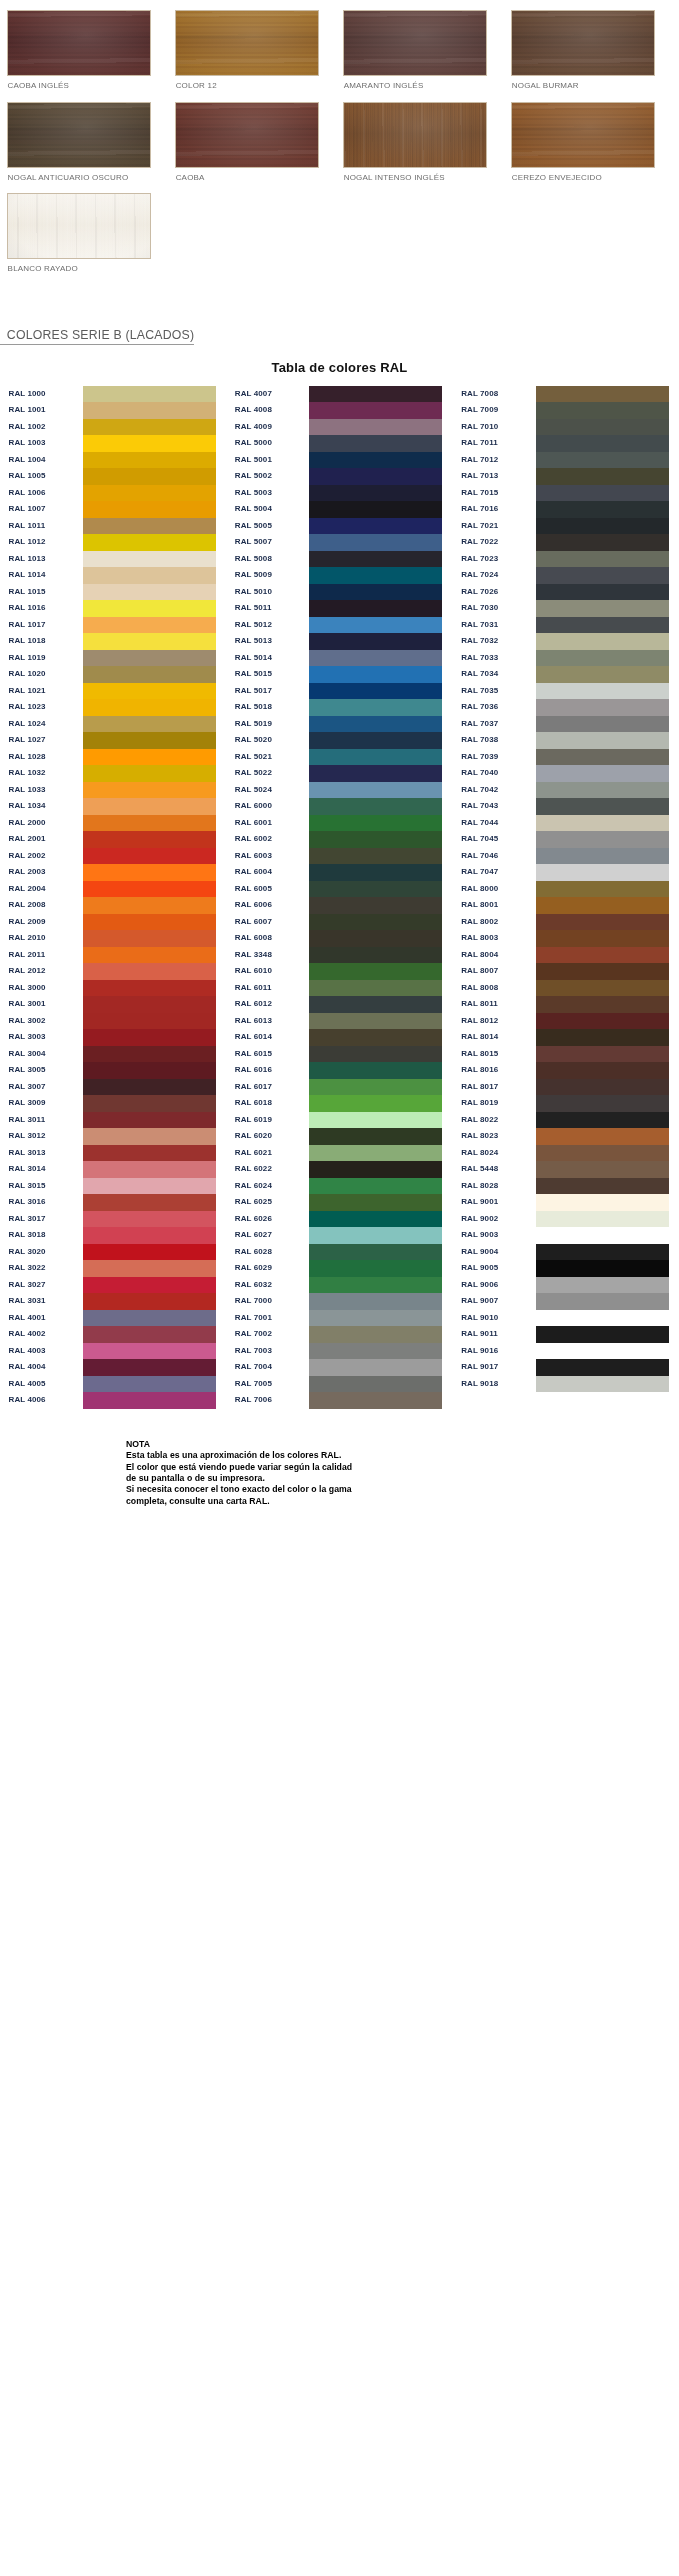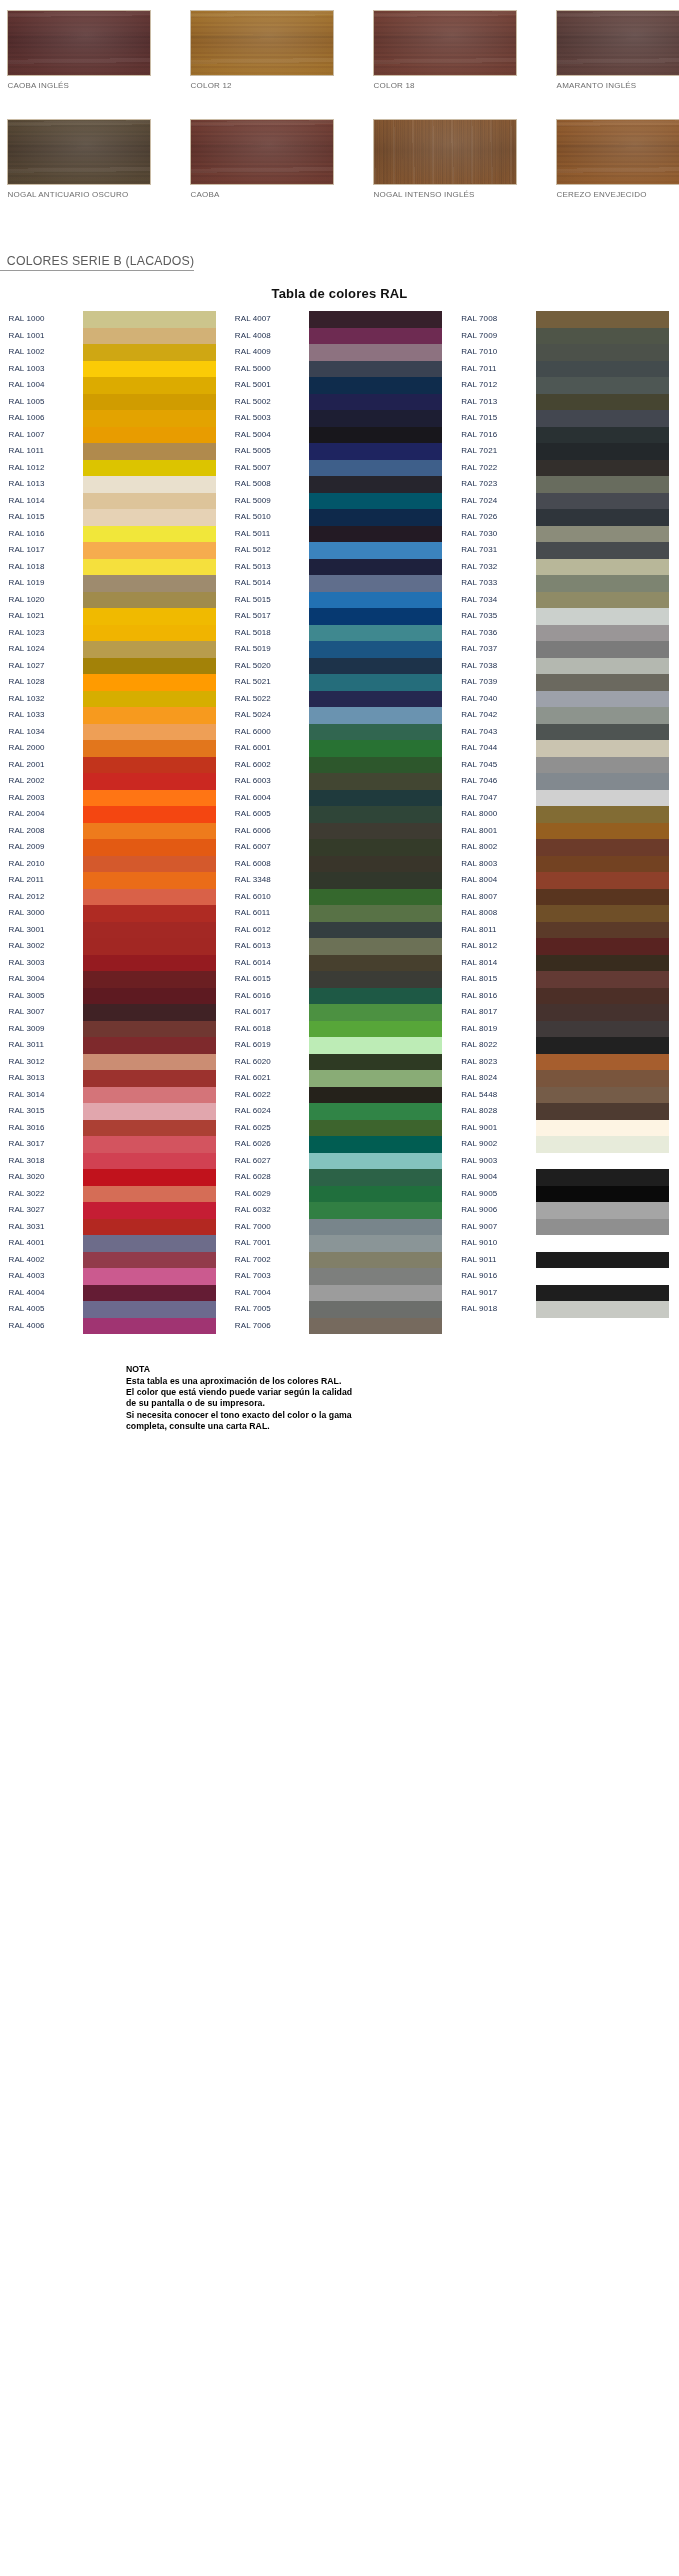--- a/index.html
+++ b/index.html
@@ -22,26 +22,25 @@
     padding: 0 0 1.7px 6.8px;
     border-bottom: 0.8px solid #9a9a9a;
     display: inline-block;
     margin: 0;
   }
   .section-head-wrap { padding: 6.8px 0 0 0; }
 
   
   .wood-grid {
     display: grid;
-    grid-template-columns: repeat(5, 1fr);
+    grid-template-columns: repeat(4, 1fr);
     column-gap: 0px;
     row-gap: 0px;
     padding: 10.2px 0 0 6.8px;
     width: 679px;
-    gap: 17px;
   }
   .wood-cell { width: 166px; }
   .swatch {
     width: 144px;
     height: 66px;
     border: 0.8px solid #c9bba5;
     position: relative;
     overflow: hidden;
     background-repeat: no-repeat;
   }
@@ -93,21 +92,21 @@
     padding: 15.3px 0 10.2px 0;
     letter-spacing: 0.2px;
   }
   .ral-table {
     display: grid;
     grid-template-columns: 1fr 1fr 1fr;
     column-gap: 0;
     padding: 0 0 0 0;
     width: 679px;
   }
-  .ral-col { display: flex; flex-direction: column; }
+  .ral-col { display: flex; flex-direction: column; font-weight: bold; }
   .ral-row {
     display: flex;
     align-items: stretch;
     height: 16.5px;
   }
   .ral-code {
     width: 83px;
     flex: 0 0 83px;
     font-size: 8px;
     color: #1a2a4a;
@@ -153,28 +152,20 @@
       </div>
       <div class="wood-cell">
         <div class="swatch horizontal" style="background: linear-gradient(rgb(160, 111, 40) 0%, rgb(138, 90, 32) 48%, rgb(160, 111, 40) 100%);">
           <div class="grain"></div>
           <div class="grain2"></div>
           <div class="sheen"></div>
         </div>
         <div class="wood-label">COLOR 12</div>
       </div>
       <div class="wood-cell">
-        <div class="swatch horizontal" style="background: linear-gradient(rgb(110, 58, 47) 0%, rgb(94, 49, 41) 48%, rgb(110, 58, 47) 100%);">
-          <div class="grain"></div>
-          <div class="grain2"></div>
-          <div class="sheen"></div>
-        </div>
-        <div class="wood-label">COLOR 18</div>
-      </div>
-      <div class="wood-cell">
         <div class="swatch horizontal" style="background: linear-gradient(rgb(92, 60, 55) 0%, rgb(77, 51, 48) 48%, rgb(92, 60, 55) 100%);">
           <div class="grain"></div>
           <div class="grain2"></div>
           <div class="sheen"></div>
         </div>
         <div class="wood-label">AMARANTO INGLÉS</div>
       </div>
       <div class="wood-cell">
         <div class="swatch horizontal" style="background: linear-gradient(rgb(99, 69, 49) 0%, rgb(83, 57, 42) 48%, rgb(99, 69, 49) 100%);">
           <div class="grain"></div>

